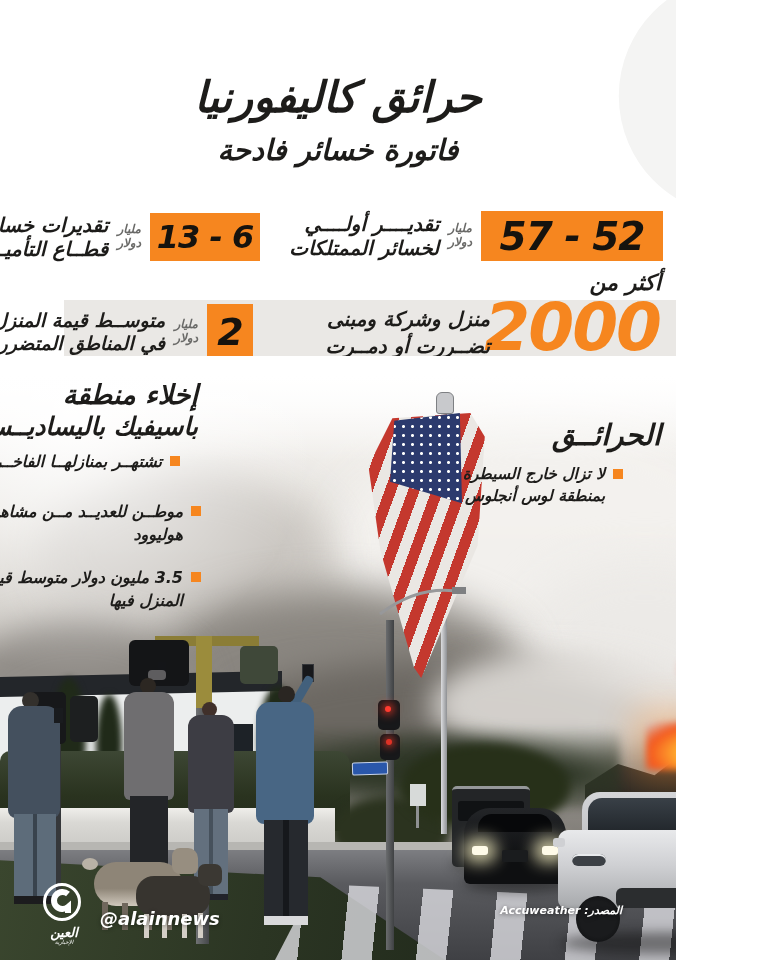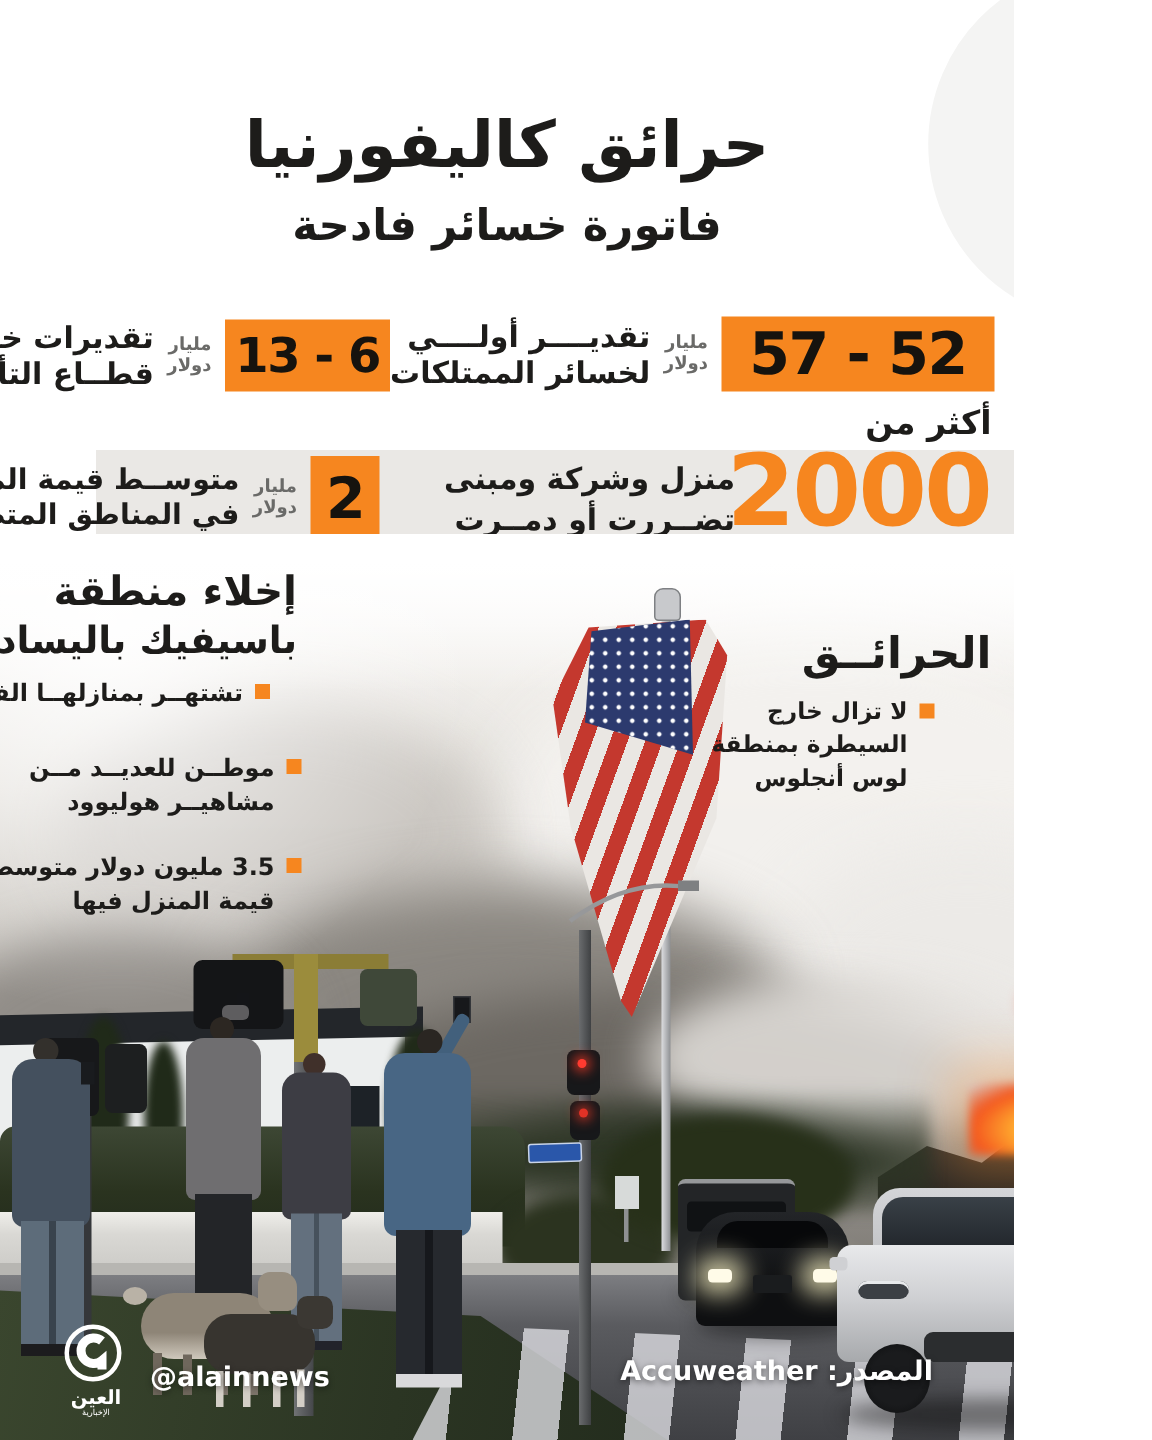--- a/index.html
+++ b/index.html
@@ -1,17 +1,17 @@
 <!DOCTYPE html>
 <html><head>
 <meta charset="utf-8">
 <style>
   html,body{margin:0;padding:0;background:#ffffff;}
   .stage{position:relative;width:676px;height:960px;overflow:hidden;background:#fff;
-         font-family:"DejaVu Sans",sans-serif;color:#1d1c1a;}
+         font-family:"DejaVu Sans",sans-serif;color:#1d1c1a;font-style:italic;}
   .abs{position:absolute;}
   
   .title{top:72px;left:0;right:0;text-align:center;font-size:43px;font-weight:bold;letter-spacing:-1px;}
   .subtitle{top:133px;left:0;right:0;text-align:center;font-size:29px;font-weight:bold;}
   
   .statgroup{display:flex;align-items:center;gap:9px;}
   .statbox{background:var(--orange);display:flex;align-items:center;justify-content:center;
            font-weight:bold;color:#16130e;letter-spacing:-1px;flex:none;}
   .box-lg{width:182px;height:50px;font-size:39px;}
   .box-md{width:110px;height:48px;font-size:32px;}
@@ -88,21 +88,21 @@
   .sign-blue{position:absolute;background:#2a57aa;border:1px solid #c9d4e8;border-radius:2px;
      color:#fff;font-size:9px;font-weight:bold;display:flex;align-items:center;justify-content:center;
      font-family:"DejaVu Sans",sans-serif;}
   .shadow{position:absolute;background:rgba(10,10,12,.45);border-radius:50%;filter:blur(6px);}
   .person,.dog,.vehicle{position:absolute;}
   .ph{position:absolute;border-radius:50%;}
   
   .logo-word{color:#fff;font-size:13px;font-weight:bold;text-align:center;line-height:1;}
   .logo-sub{color:#fff;font-size:5.5px;text-align:center;line-height:1.2;}
   .handle{color:#fff;font-size:18px;font-weight:bold;text-shadow:0 1px 4px rgba(0,0,0,.45);}
-  .source{color:#fff;font-size:18px;font-weight:bold;text-shadow:0 1px 4px rgba(0,0,0,.5);}
+  .source{color:#fff;font-size:11px;font-weight:bold;text-shadow:0 1px 4px rgba(0,0,0,.5);}
   :root{--orange:#F6861F;}
 </style>
 </head>
 <body>
 
 <div class="stage">
 
   <svg class="abs" style="left:596px;top:-36px;" width="300" height="300" viewBox="0 0 100 100">
     <path d="M68 22 A30 30 0 1 0 68 66 L68 100" fill="none" stroke="#f4f4f3" stroke-width="20"></path>
   </svg>

